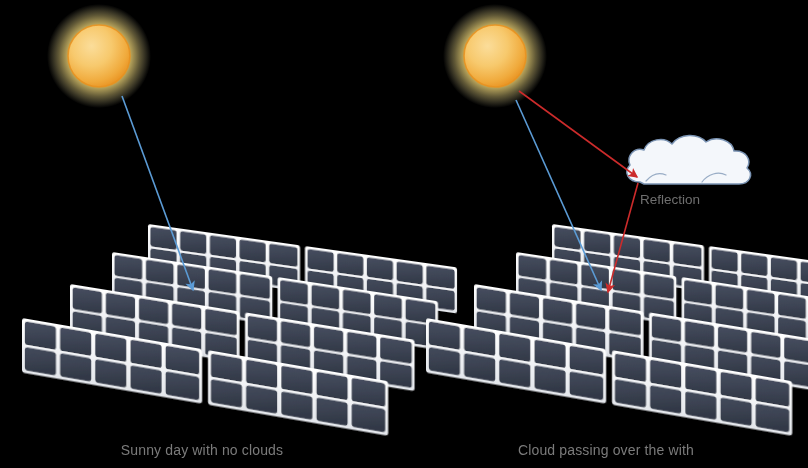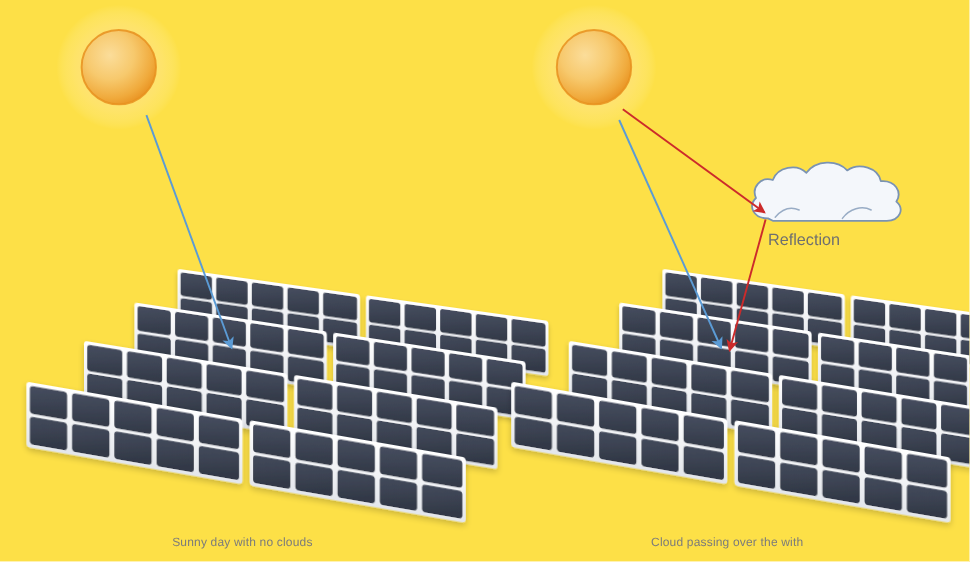--- a/index.html
+++ b/index.html
@@ -12,34 +12,34 @@
     width: 808px;
     height: 468px;
     font-family: "Liberation Sans", sans-serif;
     overflow: hidden;
     position: relative;
   }
   #figure {
     position: relative;
     width: 808px;
     height: 468px;
-    background: #fde047;
+    background: #000000;
   }
   #figure svg.stage {
     position: absolute;
     top: 0;
     left: 0;
     width: 808px;
     height: 468px;
     display: block;
   }
   .caption {
     position: absolute;
     bottom: 10px;
-    font-size: 10px;
+    font-size: 14px;
     color: #7b7b7b;
     letter-spacing: 0.15px;
     text-align: center;
     white-space: nowrap;
     font-family: "Liberation Sans", sans-serif;
   }
   #caption-left  { left: 0;     width: 404px; }
   #caption-right { left: 404px; width: 404px; }
   .reflection-label {
     position: absolute;

